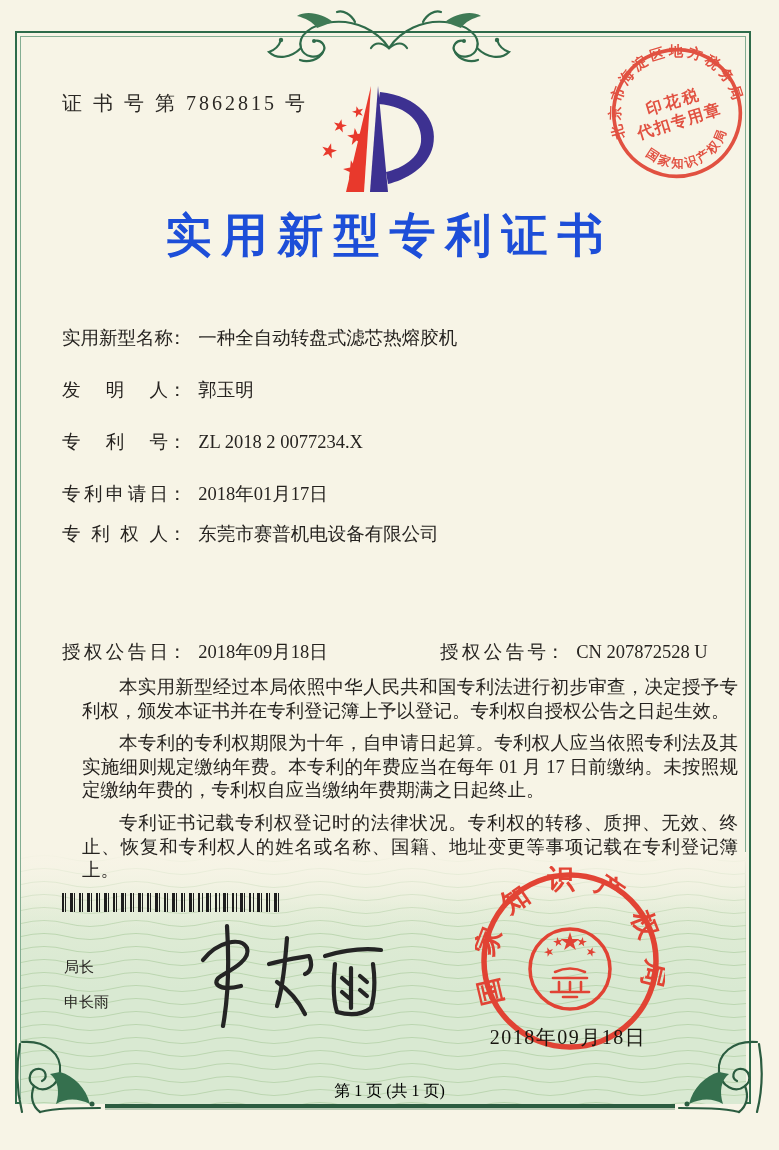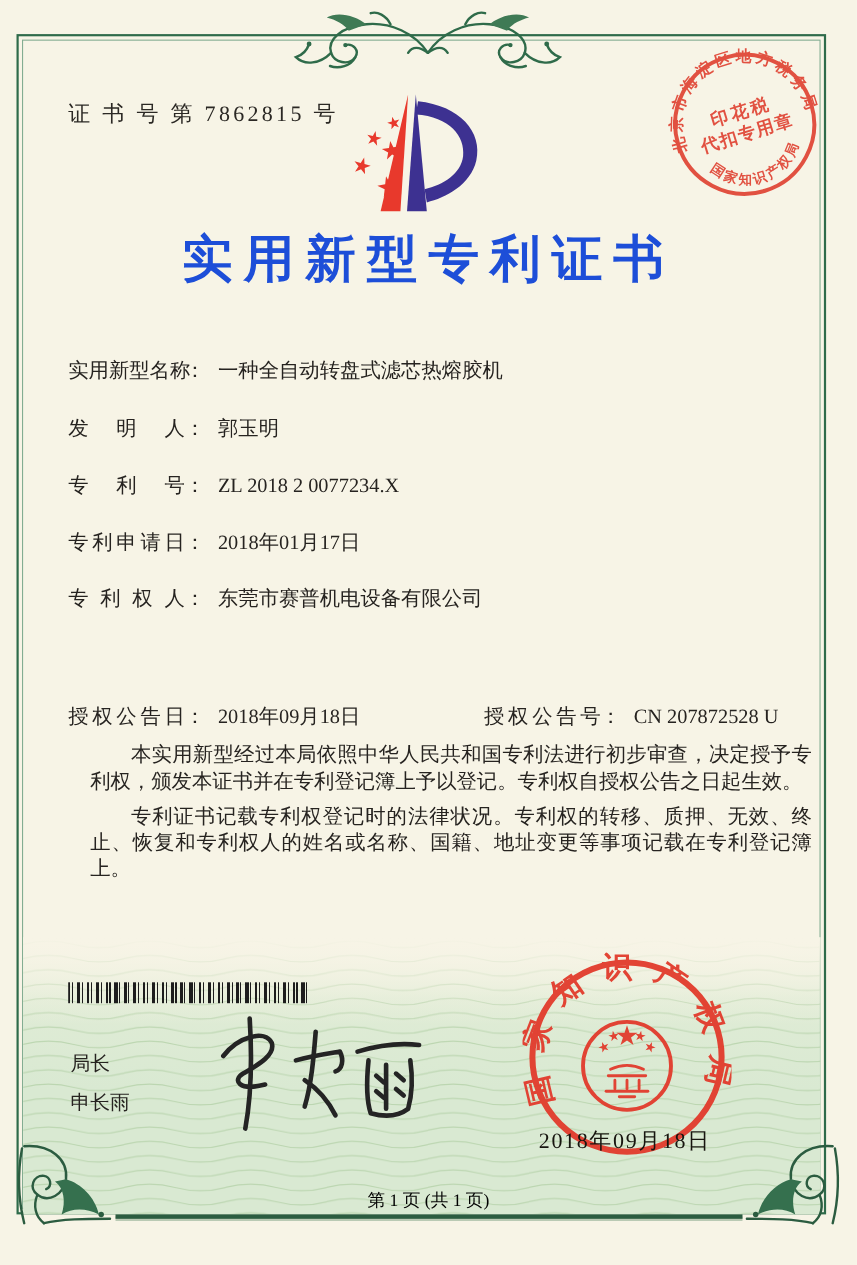--- a/index.html
+++ b/index.html
@@ -41,21 +41,21 @@
   .paras{position:absolute;left:62px;top:676px;width:656px;z-index:5;
     font-size:18.5px;line-height:23.6px;text-align:justify;margin-left:20px;}
   .paras p{margin:0 0 9px 0;text-indent:2em;word-break:break-all;}
   
   .barcode{position:absolute;left:62px;top:893px;width:218px;height:19px;z-index:5;
     background:repeating-linear-gradient(90deg,
       #1d1d1d 0 2px,transparent 2px 3.5px,
       #1d1d1d 3.5px 4.5px,transparent 4.5px 8px,
       #1d1d1d 8px 11px,transparent 11px 12.5px,
       #1d1d1d 12.5px 13.5px,transparent 13.5px 17px);}
-  .signer{position:absolute;left:64px;top:950px;z-index:5;font-size:18px;line-height:35px;}
+  .signer{position:absolute;left:64px;top:950px;z-index:5;font-size:15px;line-height:35px;}
   .signature{position:absolute;left:165px;top:908px;z-index:6;}
   .office-seal{position:absolute;left:475px;top:866px;z-index:6;opacity:.95;}
   .seal-date{position:absolute;left:468px;top:1024px;width:200px;z-index:7;
     text-align:center;font-size:20px;letter-spacing:1.5px;color:#17150f;}
   .footer{position:absolute;left:0;top:1081px;width:779px;z-index:5;
     text-align:center;font-size:16px;color:#000000;}
 </style>
 </head>
 <body>
 
@@ -174,35 +174,36 @@
     <span class="val">一种全自动转盘式滤芯热熔胶机</span>
   </div>
   <div class="row" style="top:430px">
     <span class="lbl">专利号</span><span class="colon">：</span>
     <span class="val">ZL 2018 2 0077234.X</span>
   </div>
   <div class="row" style="top:482px">
     <span class="lbl">专利申请日</span><span class="colon">：</span>
     <span class="val">2018年01月17日</span>
   </div>
-  <div class="row" style="top:533px">
+  <div class="row" style="top:522px">
     <span class="lbl">专利权人</span><span class="colon">：</span>
     <span class="val">东莞市赛普机电设备有限公司</span>
   </div>
   <div class="row" style="top:640px">
     <span class="lbl">授权公告日</span><span class="colon">：</span>
     <span class="val">2018年09月18日</span>
   </div>
   <div class="row" style="left:440px;top:640px">
     <span class="lbl">授权公告号</span><span class="colon">：</span>
     <span class="val">CN 207872528 U</span>
   </div>
 
   <div class="paras">
     <p>本实用新型经过本局依照中华人民共和国专利法进行初步审查，决定授予专利权，颁发本证书并在专利登记簿上予以登记。专利权自授权公告之日起生效。</p>
+    <p>本专利的专利权期限为十年，自申请日起算。专利权人应当依照专利法及其实施细则规定缴纳年费。本专利的年费应当在每年 01 月 17 日前缴纳。未按照规定缴纳年费的，专利权自应当缴纳年费期满之日起终止。</p>
     <p>专利证书记载专利权登记时的法律状况。专利权的转移、质押、无效、终止、恢复和专利权人的姓名或名称、国籍、地址变更等事项记载在专利登记簿上。</p>
   </div>
 
   <div class="barcode"></div>
 
   <div class="signer">
     <div>局长</div>
     <div>申长雨</div>
   </div>
 

